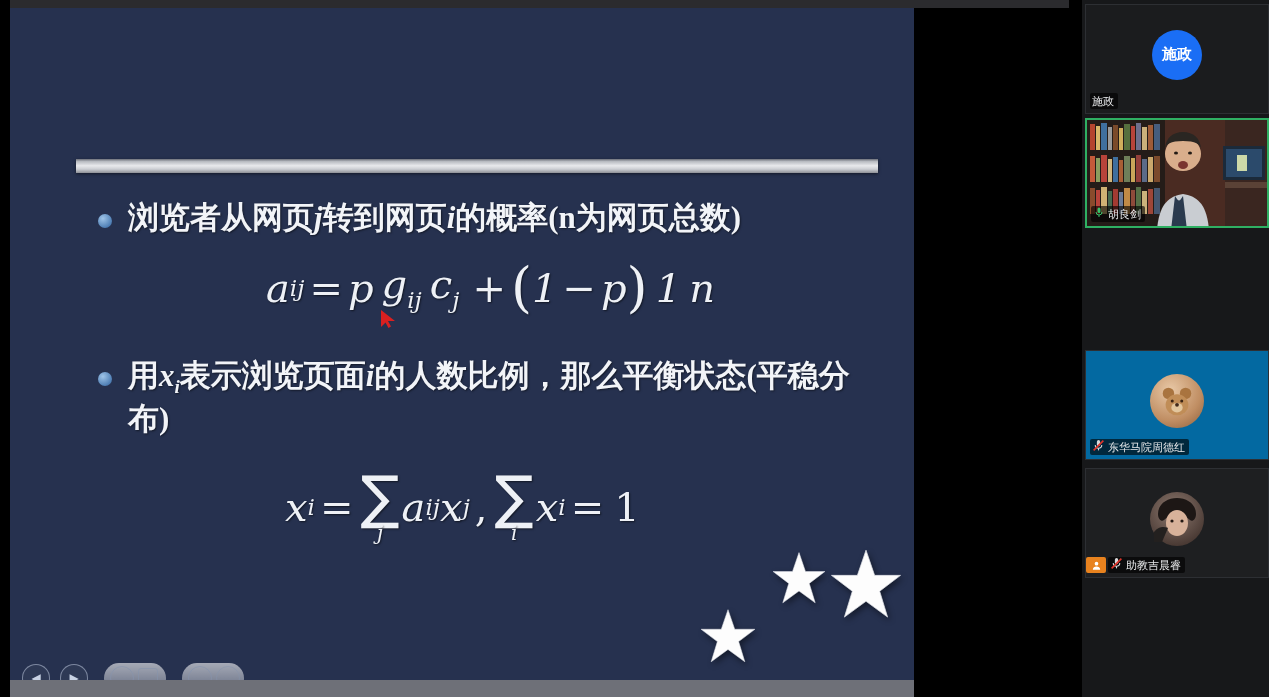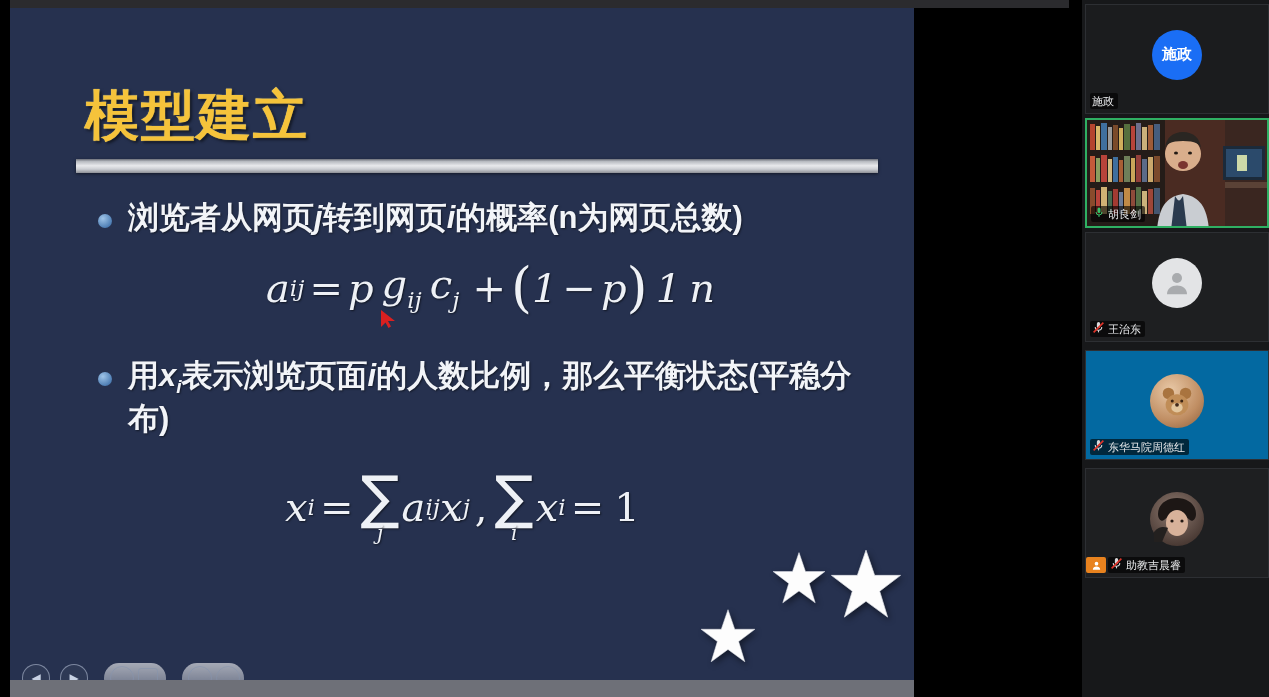--- a/index.html
+++ b/index.html
@@ -37,21 +37,21 @@
   }
 
   .bullet-row { position:absolute; display:flex; align-items:flex-start; }
   .bullet-dot {
     width:14px; height:14px; border-radius:50%;
     background:radial-gradient(circle at 35% 32%, #9fc4e8, #4f7fb5 70%, #3c6497);
     margin-top:16px; margin-right:16px; flex:0 0 auto;
   }
   .bullet-text {
     color:#f2f4f8; font-size:31px; line-height:1.28; font-weight:600;
-    font-family:Liberation Sans, sans-serif;
+    font-family:Liberation Serif, serif;
     text-shadow:1px 1px 2px rgba(0,0,0,.5);
     max-width:740px;
   }
   .bullet-text i { font-style:italic; font-weight:700; }
 
   
   .formula {
     position:absolute; color:#eef1f6;
     font-family:"DejaVu Serif", serif; font-style:italic;
     text-shadow:1px 1px 2px rgba(0,0,0,.55);
@@ -139,21 +139,20 @@
 <body>
 
 <div id="root">
 
   <div class="share-area">
     <div class="topbar"></div>
     <div class="leftstrip"></div>
 
     <div class="slide" id="slide">
 
-      <div class="slide-title">模型建立</div>
       <div class="title-rule"></div>
 
       <div class="bullet-row" style="left:88px; top:190px;">
         <div class="bullet-dot"></div>
         <div class="bullet-text">
           <span>浏览者从网页</span><i>j</i><span>转到网页</span><i>i</i><span>的概率(n为网页总数)</span>
         </div>
       </div>
 
       <div class="formula f1">
@@ -324,37 +323,20 @@
           </svg></div>
         <div class="namebar">
           <span><svg width="12" height="13" viewBox="0 0 24 24">
               <rect x="9" y="2" width="6" height="11" rx="3" fill="#39c46a"></rect>
               <path d="M6 11a6 6 0 0 0 12 0" stroke="#39c46a" stroke-width="2" fill="none"></path>
               <rect x="11" y="17" width="2" height="4" fill="#39c46a"></rect>
             </svg></span>
           <span class="nm">胡良剑</span>
         </div>
       </div>
-      <div class="tile" style="top: 232px; background: rgb(30, 31, 33);">
-        <div class="avatar-circle" style="background:#e3e4e6">
-          <svg width="30" height="30" viewBox="0 0 24 24">
-            <circle cx="12" cy="8" r="4" fill="#a9abae"></circle>
-            <path d="M4 21c0-4.4 3.6-7 8-7s8 2.6 8 7z" fill="#a9abae"></path>
-          </svg>
-        </div>
-        <div class="namebar">
-          <span><svg width="13" height="13" viewBox="0 0 24 24">
-              <rect x="9" y="2" width="6" height="11" rx="3" fill="#d8d9db"></rect>
-              <path d="M6 11a6 6 0 0 0 12 0" stroke="#d8d9db" stroke-width="2" fill="none"></path>
-              <rect x="11" y="17" width="2" height="4" fill="#d8d9db"></rect>
-              <line x1="3" y1="21" x2="21" y2="3" stroke="#e0342a" stroke-width="3"></line>
-            </svg></span>
-          <span class="nm">王治东</span>
-        </div>
-      </div>
       <div class="tile" style="top: 350px; background: #0369a1;">
         <div class="avatar-circle" style="width:54px;height:54px;background:radial-gradient(circle at 38% 30%,#e8c8a6,#c08e63 60%,#8a5c3a)">
           <svg width="38" height="38" viewBox="0 0 40 40">
             <circle cx="11" cy="12" r="6" fill="#a9743f"></circle>
             <circle cx="29" cy="12" r="6" fill="#a9743f"></circle>
             <ellipse cx="20" cy="24" rx="12" ry="11" fill="#c08d57"></ellipse>
             <ellipse cx="20" cy="27" rx="6" ry="5" fill="#e2c69d"></ellipse>
             <circle cx="20" cy="24" r="2" fill="#41291a"></circle>
             <circle cx="15" cy="20" r="1.6" fill="#3a2414"></circle>
             <circle cx="25" cy="20" r="1.6" fill="#3a2414"></circle>

